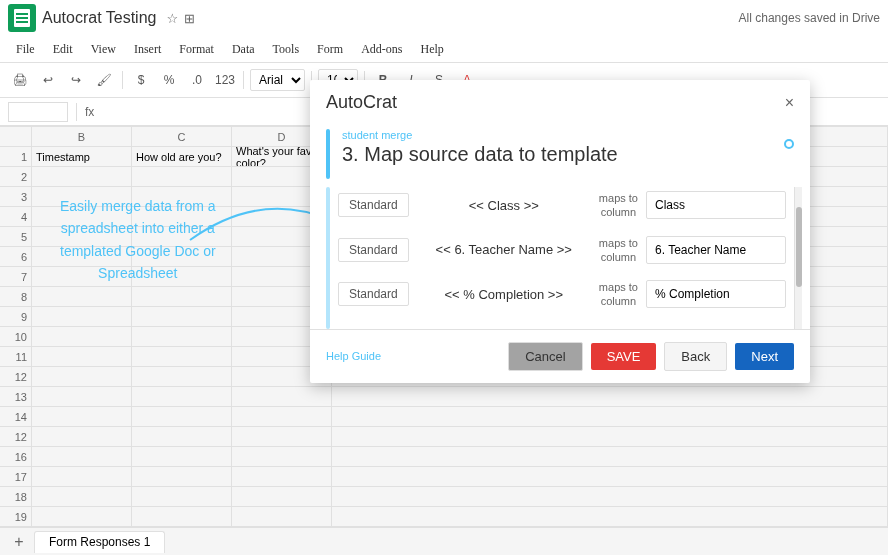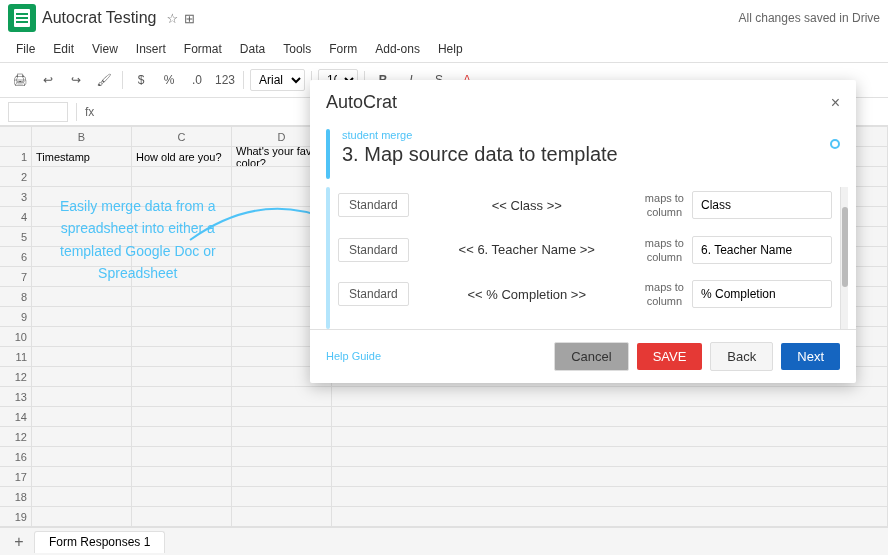--- a/index.html
+++ b/index.html
@@ -86,20 +86,21 @@
       height: 26px;
       gap: 2px;
       font-size: 12px;
       color: #333;
     }
 
     .menu-item {
       padding: 2px 8px;
       cursor: pointer;
       border-radius: 2px;
+      font-family: Liberation Serif, serif;
     }
 
     .toolbar {
       display: flex;
       align-items: center;
       padding: 2px 8px;
       height: 36px;
       gap: 4px;
       border-top: 1px solid #e0e0e0;
       border-bottom: 1px solid #e0e0e0;
@@ -242,21 +243,21 @@
     .arrow-svg {
       position: absolute;
       left: 180px;
       top: 180px;
       pointer-events: none;
     }
 
     .modal {
       background: #fff;
       border-radius: 2px;
-      width: 546px;
+      width: 500px;
       max-height: 480px;
       box-shadow: 0 4px 16px rgba(0,0,0,0.25);
       position: absolute;
       top: 80px;
       left: 310px;
     }
 
     .modal-header {
       display: flex;
       align-items: center;

